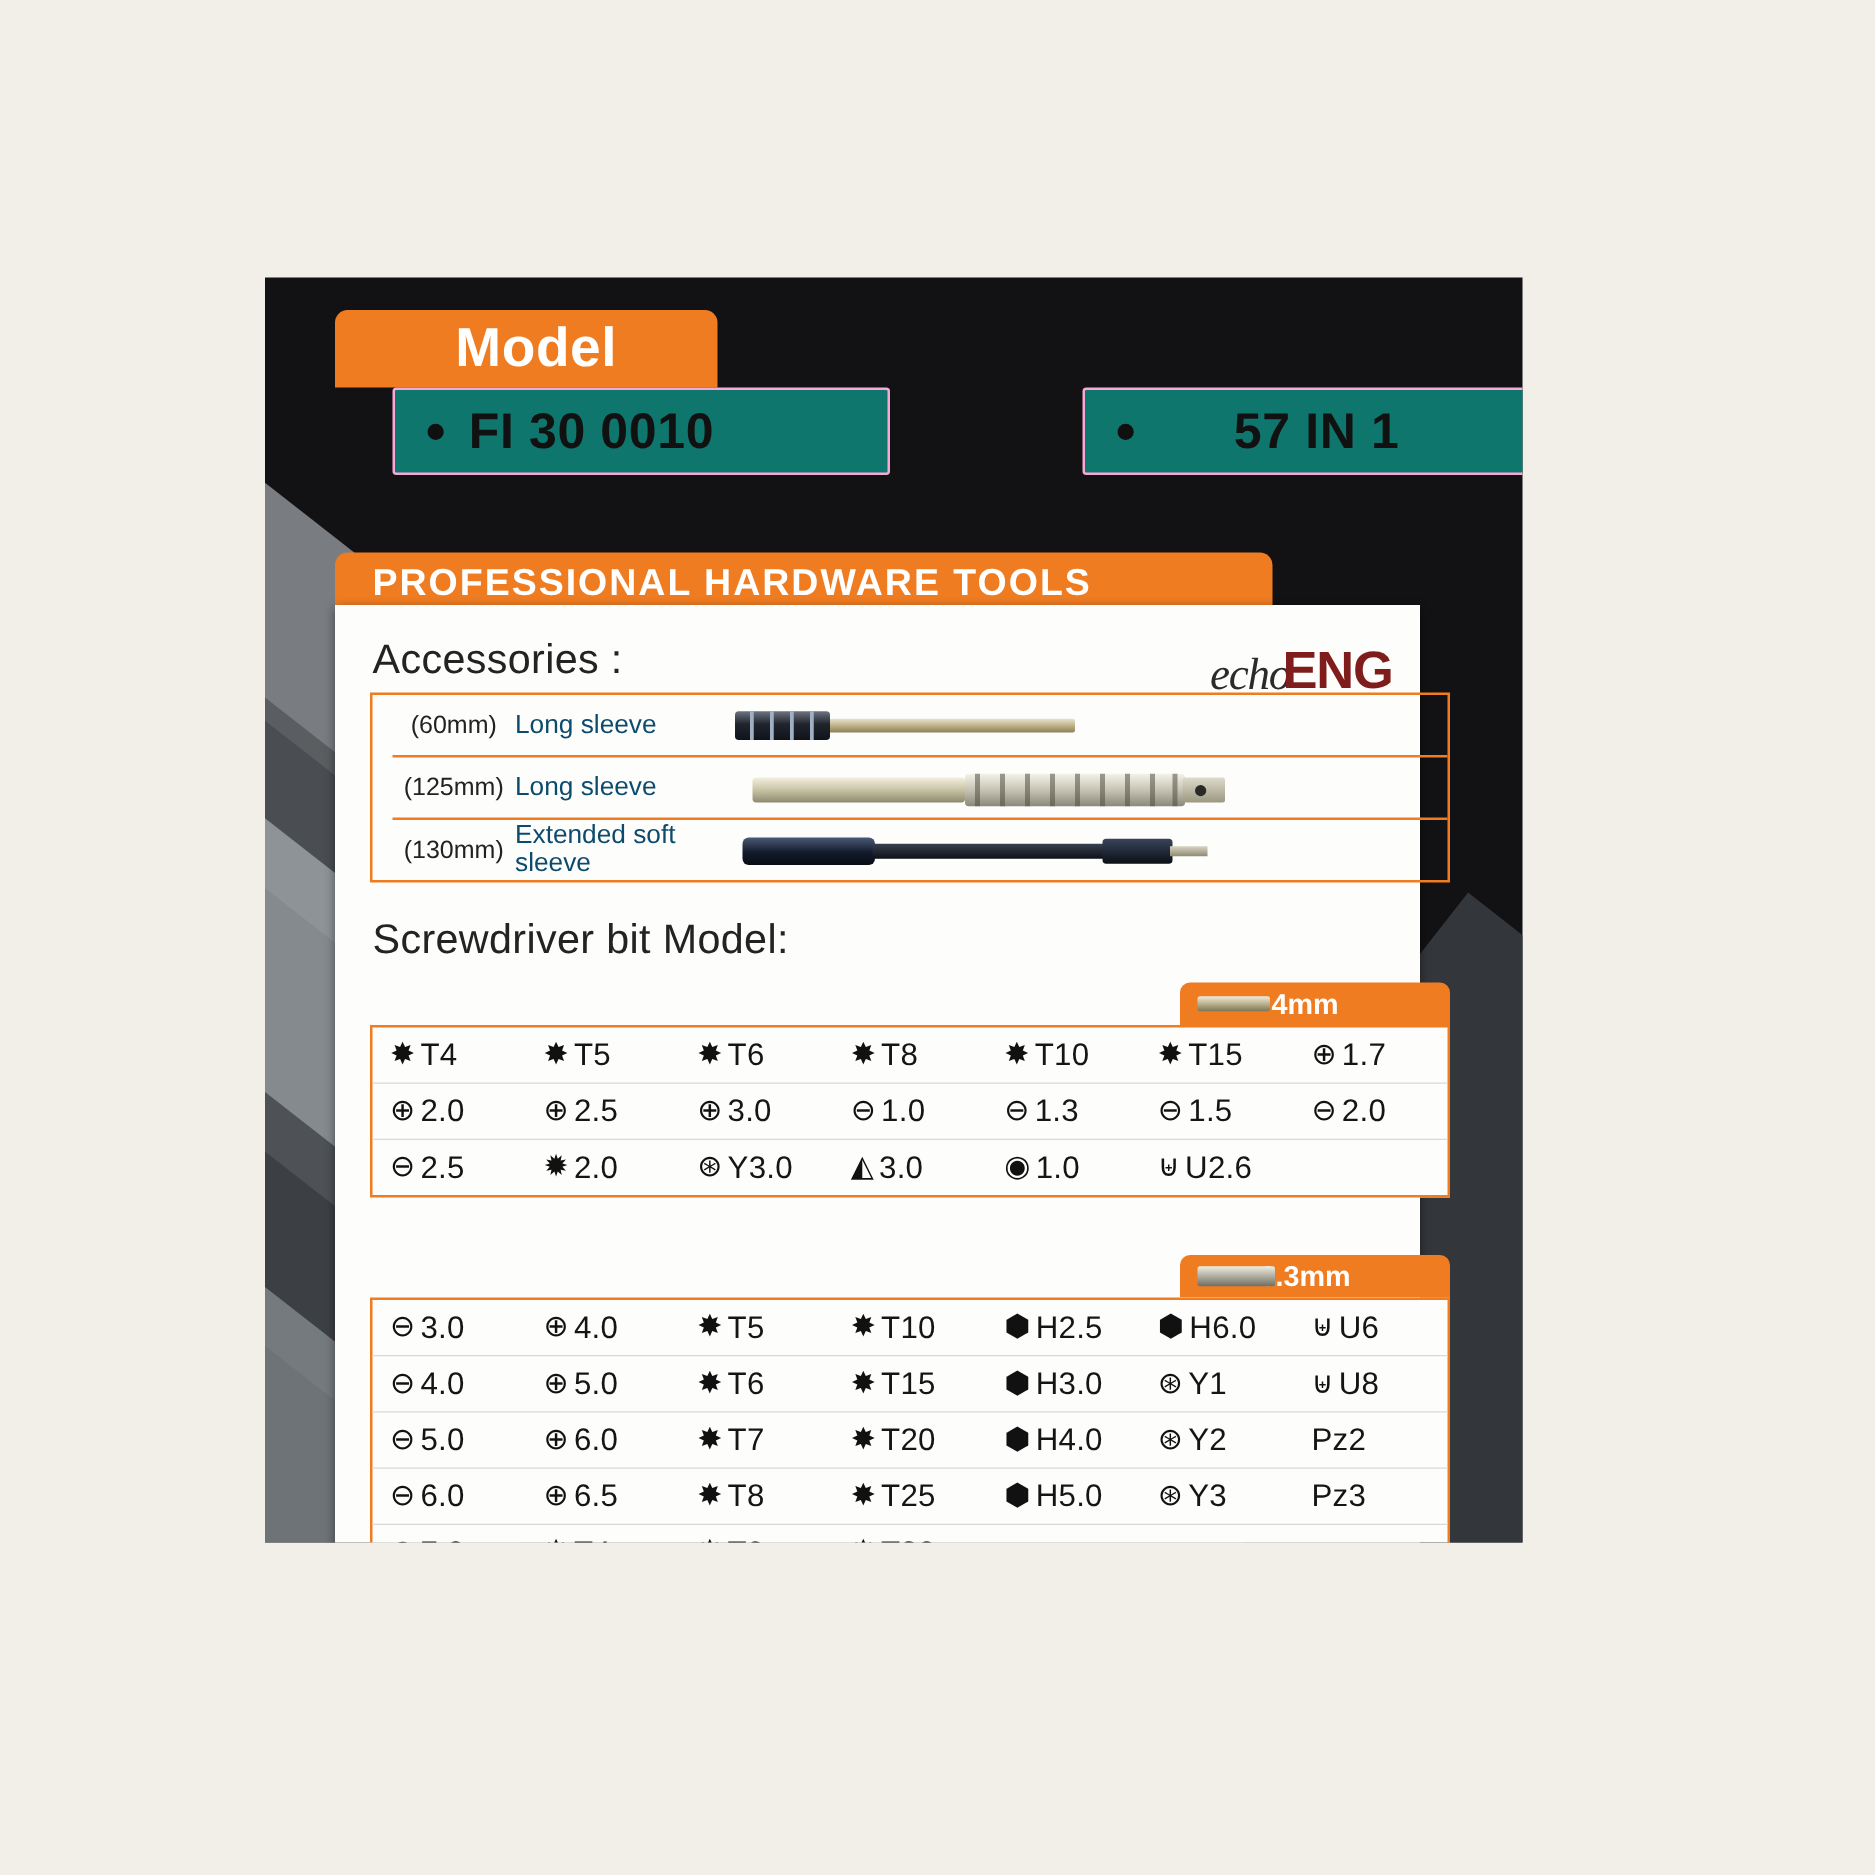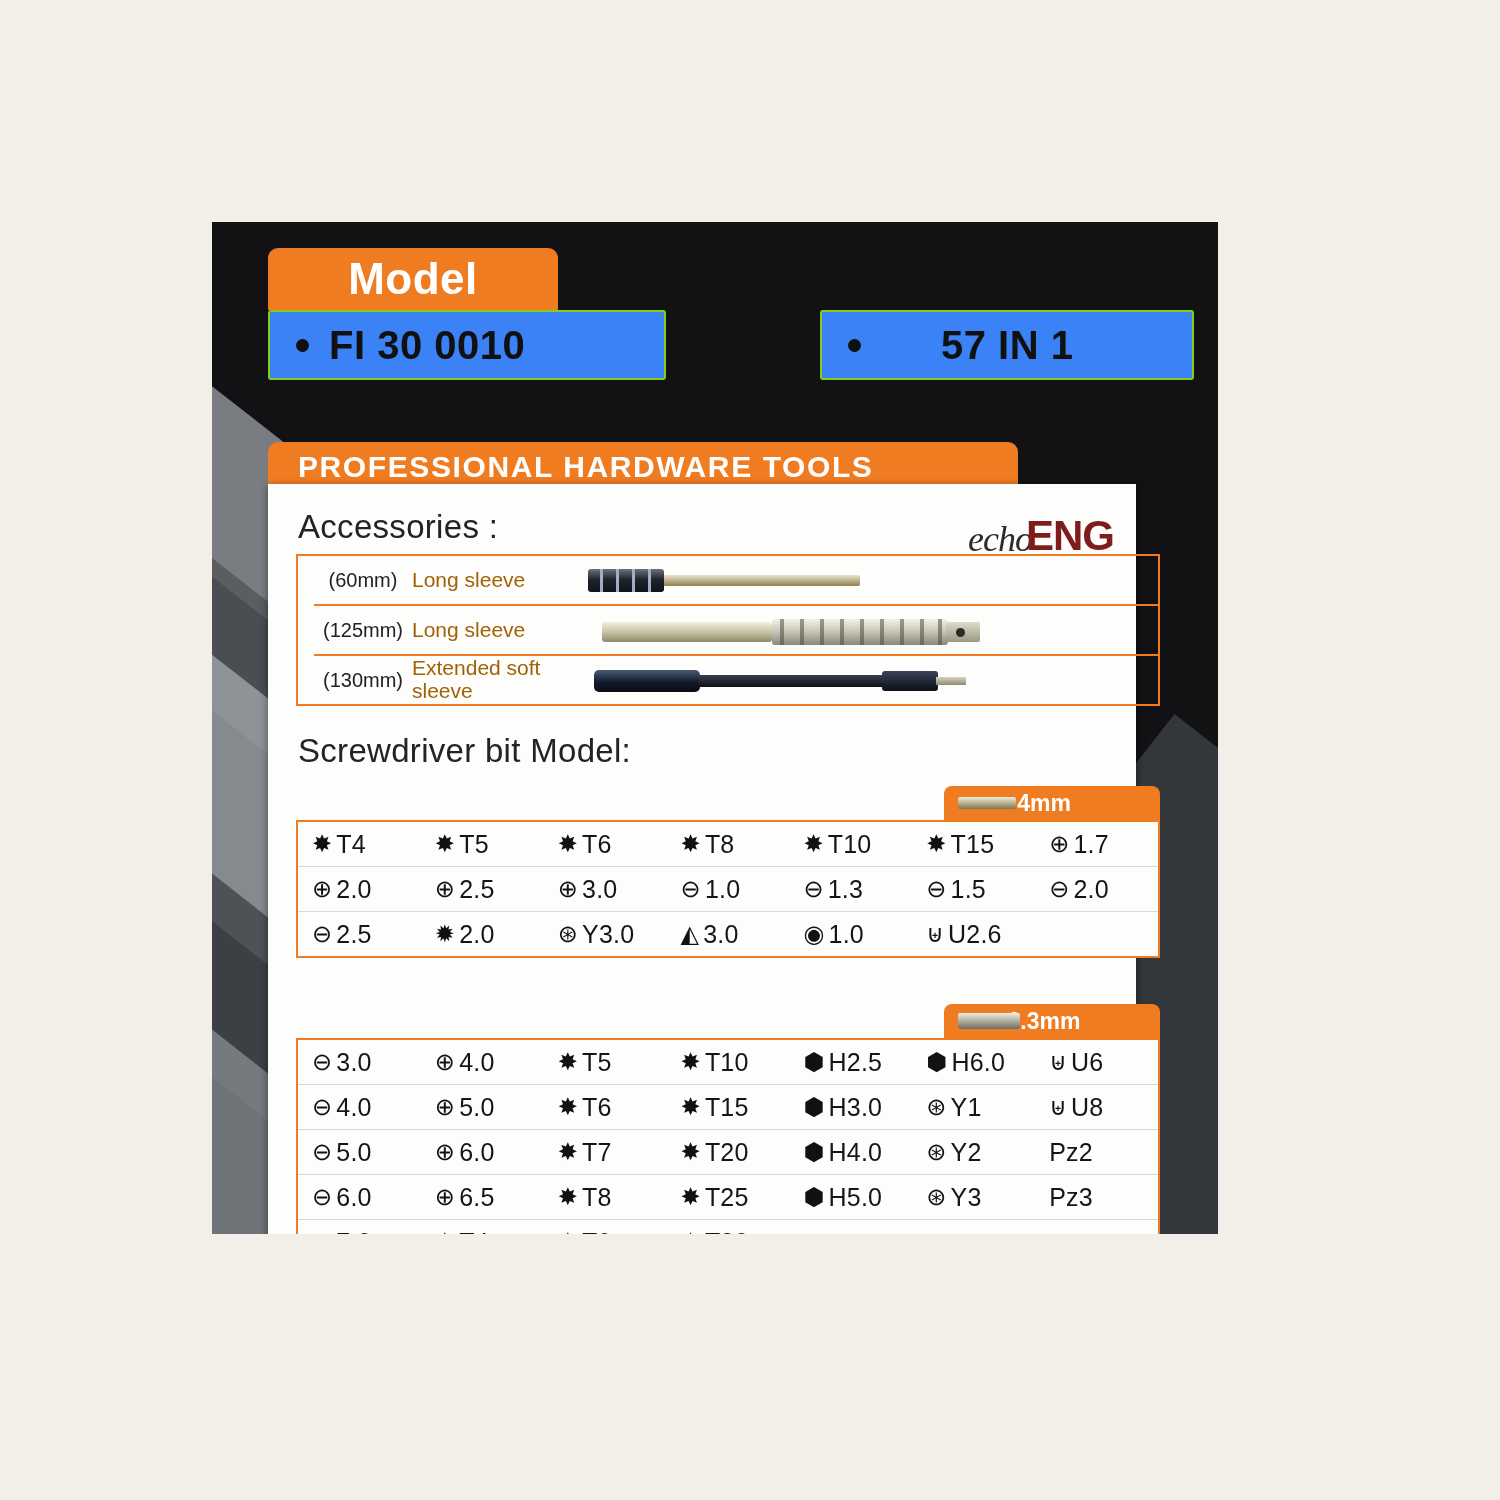--- a/index.html
+++ b/index.html
@@ -65,33 +65,35 @@
   
   .tab {
     position: absolute;
     background: #f07c22;
     color: #ffffff;
     font-weight: bold;
     display: flex;
     align-items: center;
     justify-content: center;
     border-radius: 10px 10px 0 0;
+    padding-left: 16px;
   }
   .tab .tab-text {
     font-size: 44px;
     letter-spacing: .5px;
     line-height: 1;
   }
   .valuebox {
     position: absolute;
-    background: #3b82f6;
-    border: 2px solid #84cc16;
+    background: #0f766e;
+    border: 2px solid #f9a8d4;
     display: flex;
     align-items: center;
     border-radius: 3px;
+    margin-left: 46px;
   }
   .valuebox .bullet {
     width: 13px;
     height: 13px;
     border-radius: 50%;
     background: #101010;
     margin-left: 26px;
     margin-right: 20px;
     flex: none;
   }
@@ -189,21 +191,21 @@
   .acc-size {
     width: 98px;
     text-align: center;
     font-size: 20px;
     color: #222;
     flex: none;
   }
   .acc-name {
     width: 176px;
     font-size: 21px;
-    color: #a16207;
+    color: #0c4a6e;
     flex: none;
     line-height: 1.08;
   }
   .acc-pic {
     flex: 1;
     height: 100%;
     position: relative;
   }
 
   

